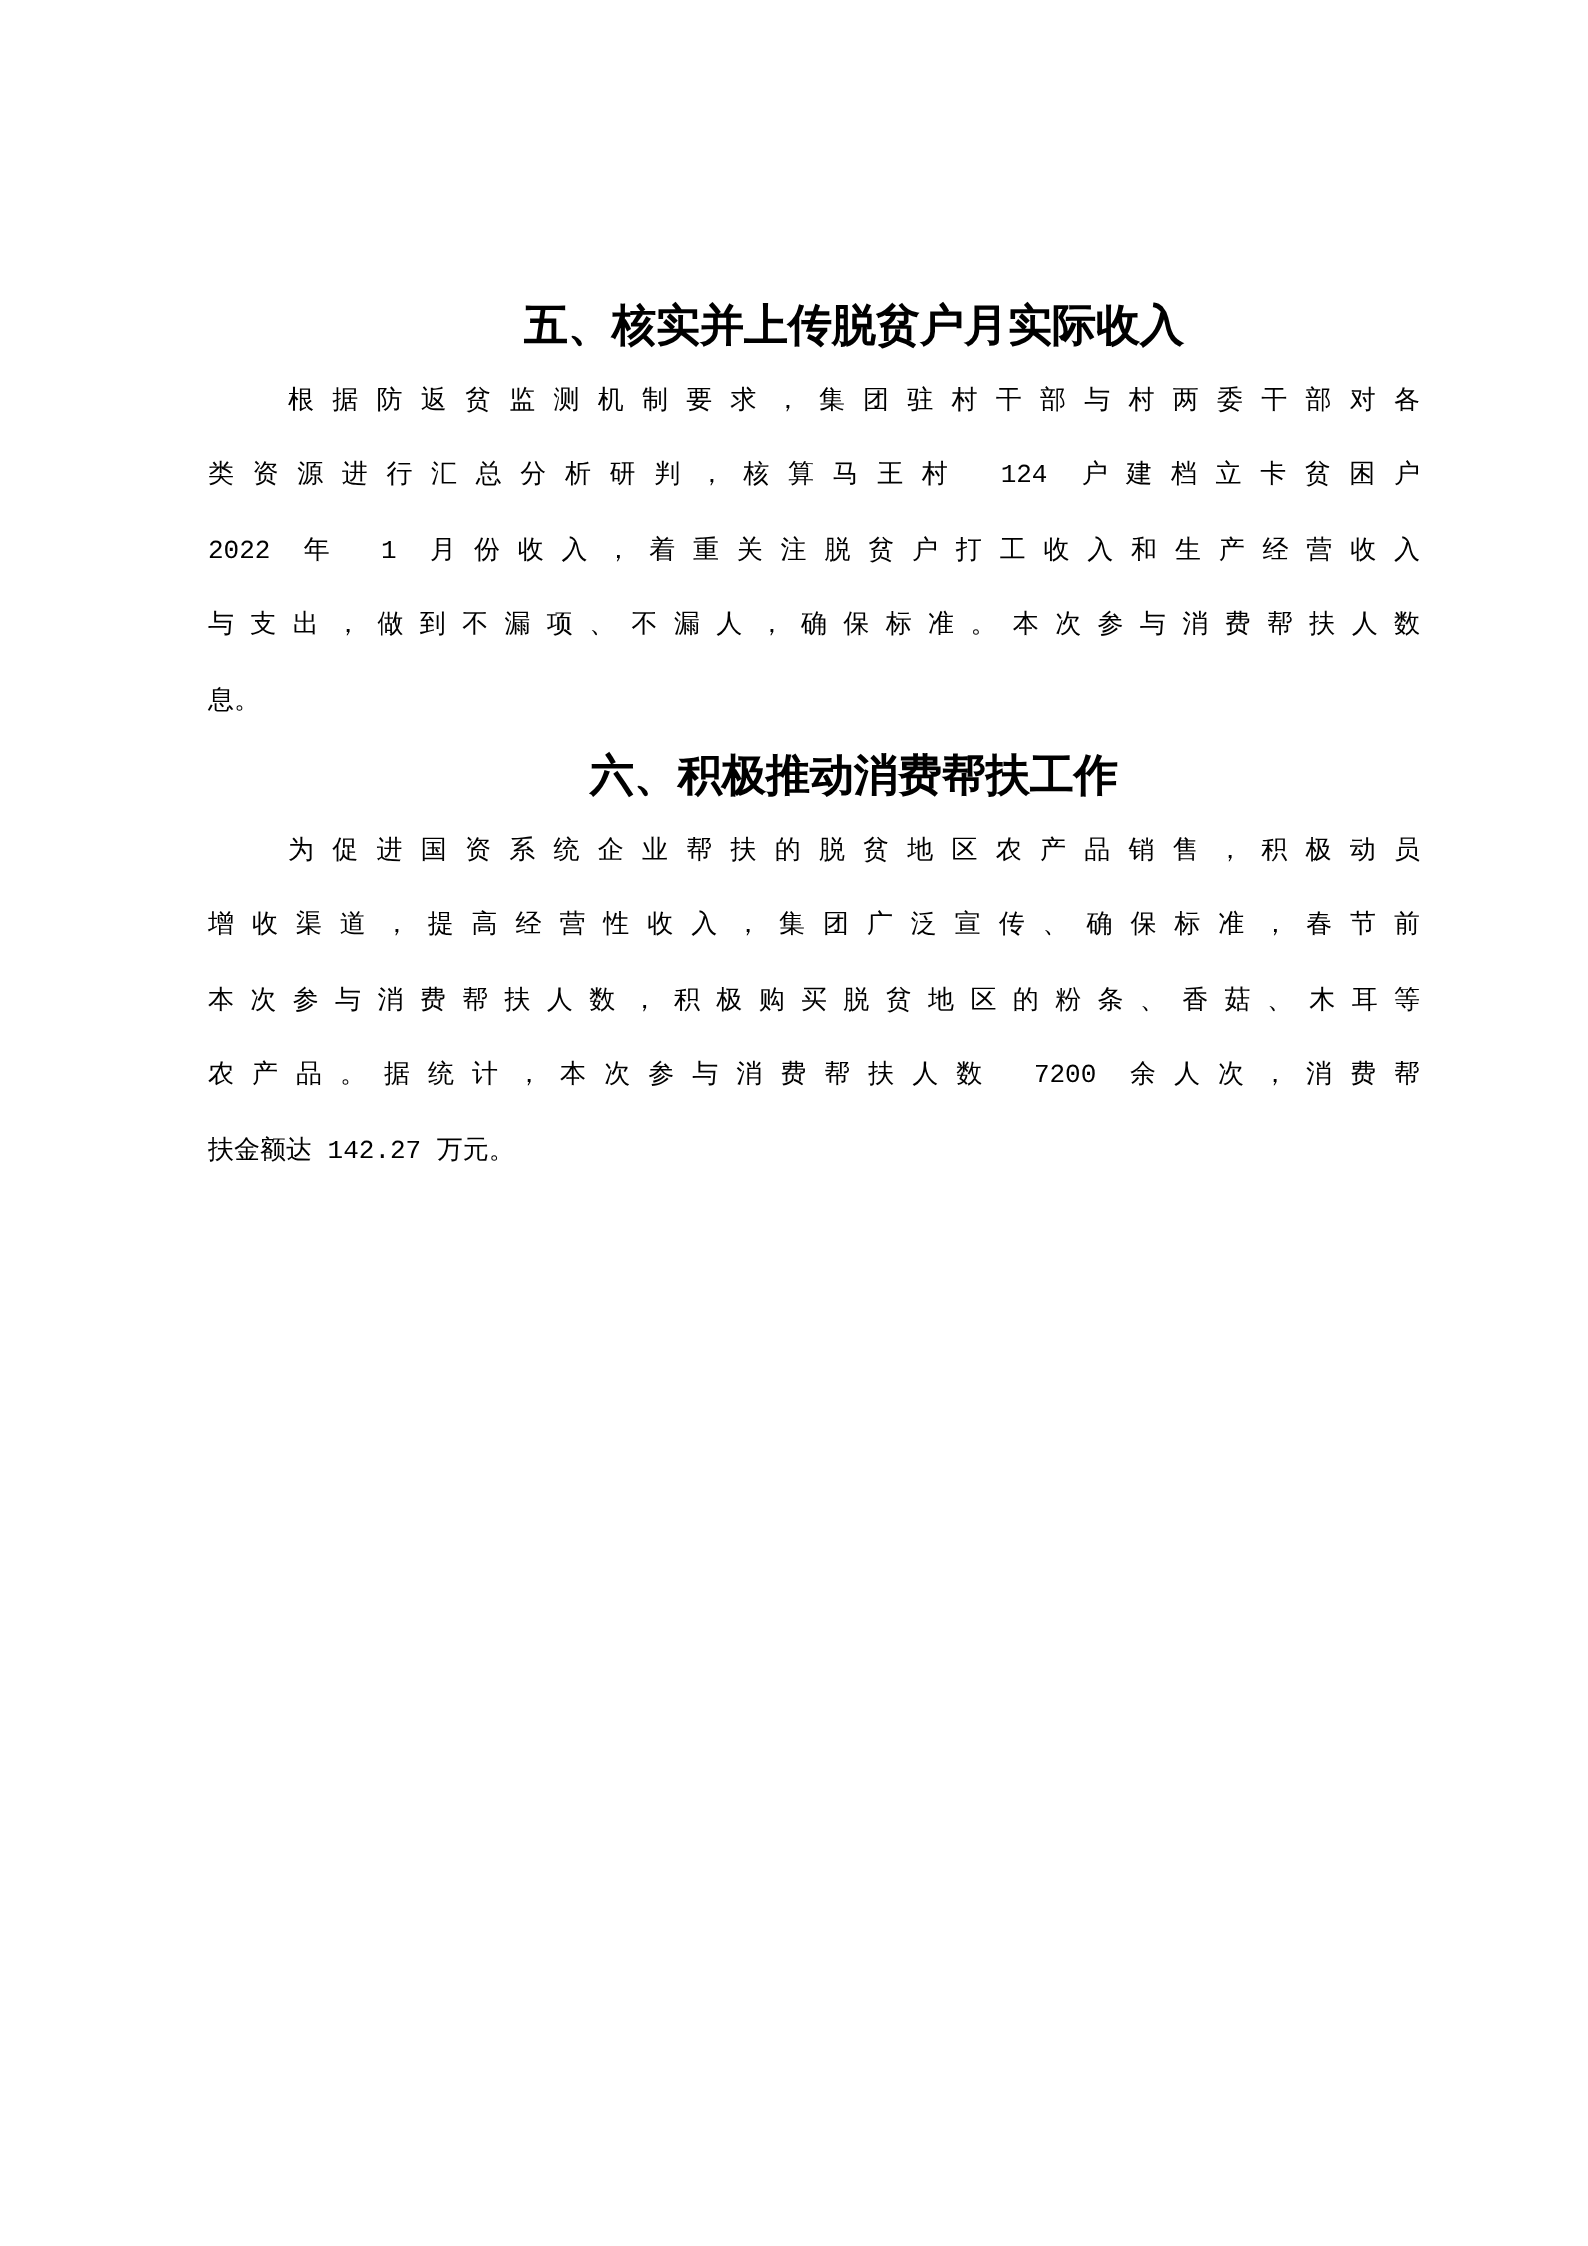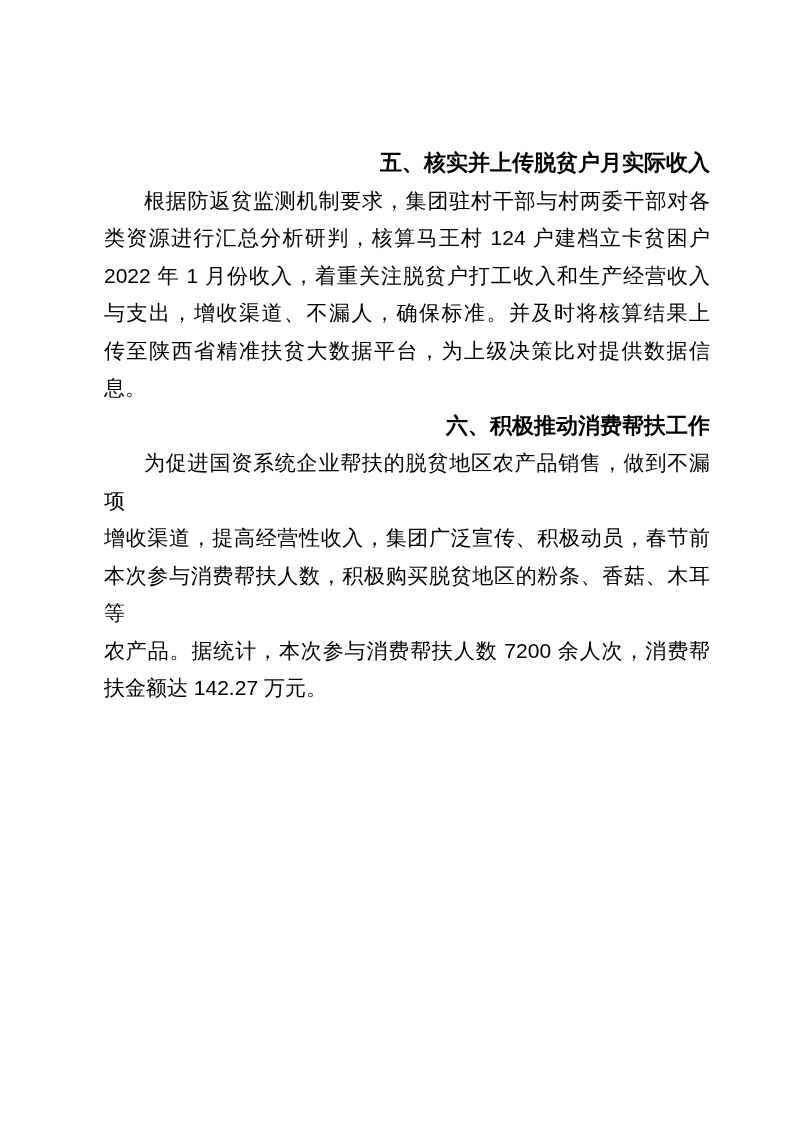--- a/index.html
+++ b/index.html
@@ -25,26 +25,26 @@
     width: 606px;
   }
   .section-heading {
     font-family: "Liberation Sans", "DejaVu Sans", sans-serif;
     font-size: 22px;
     font-weight: 700;
     color: #000000;
     line-height: 37.5px;
     margin: 0;
     text-indent: 40px;
-    text-align: right;
+    text-align: center;
     white-space: nowrap;
   }
   .para-line {
-    font-family: Liberation Sans, sans-serif;
-    font-size: 21px;
+    font-family: Liberation Mono, monospace;
+    font-size: 13px;
     color: #000000;
     line-height: 37.5px;
     text-align: justify;
     text-align-last: justify;
     text-justify: inter-character;
   }
   .para-line.first-line {
     text-indent: 40px;
   }
   .para-line.last-line {
@@ -55,26 +55,25 @@
 <body>
 
 <div class="page">
   <div class="content">
 
     <h2 class="section-heading">五、核实并上传脱贫户月实际收入</h2>
 
     <div class="para-line first-line">根据防返贫监测机制要求，集团驻村干部与村两委干部对各</div>
     <div class="para-line">类资源进行汇总分析研判，核算马王村 124 户建档立卡贫困户</div>
     <div class="para-line">2022 年 1 月份收入，着重关注脱贫户打工收入和生产经营收入</div>
-    <div class="para-line">与支出，增收渠道、不漏人，确保标准。并及时将核算结果上</div>
-    <div class="para-line">传至陕西省精准扶贫大数据平台，为上级决策比对提供数据信</div>
+    <div class="para-line">与支出，做到不漏项、不漏人，确保标准。本次参与消费帮扶人数</div>
     <div class="para-line last-line">息。</div>
 
     <h2 class="section-heading">六、积极推动消费帮扶工作</h2>
 
-    <div class="para-line first-line">为促进国资系统企业帮扶的脱贫地区农产品销售，做到不漏项</div>
-    <div class="para-line">增收渠道，提高经营性收入，集团广泛宣传、积极动员，春节前</div>
+    <div class="para-line first-line">为促进国资系统企业帮扶的脱贫地区农产品销售，积极动员</div>
+    <div class="para-line">增收渠道，提高经营性收入，集团广泛宣传、确保标准，春节前</div>
     <div class="para-line">本次参与消费帮扶人数，积极购买脱贫地区的粉条、香菇、木耳等</div>
     <div class="para-line">农产品。据统计，本次参与消费帮扶人数 7200 余人次，消费帮</div>
     <div class="para-line last-line">扶金额达 142.27 万元。</div>
 
   </div>
 </div>
 
 </body></html>

